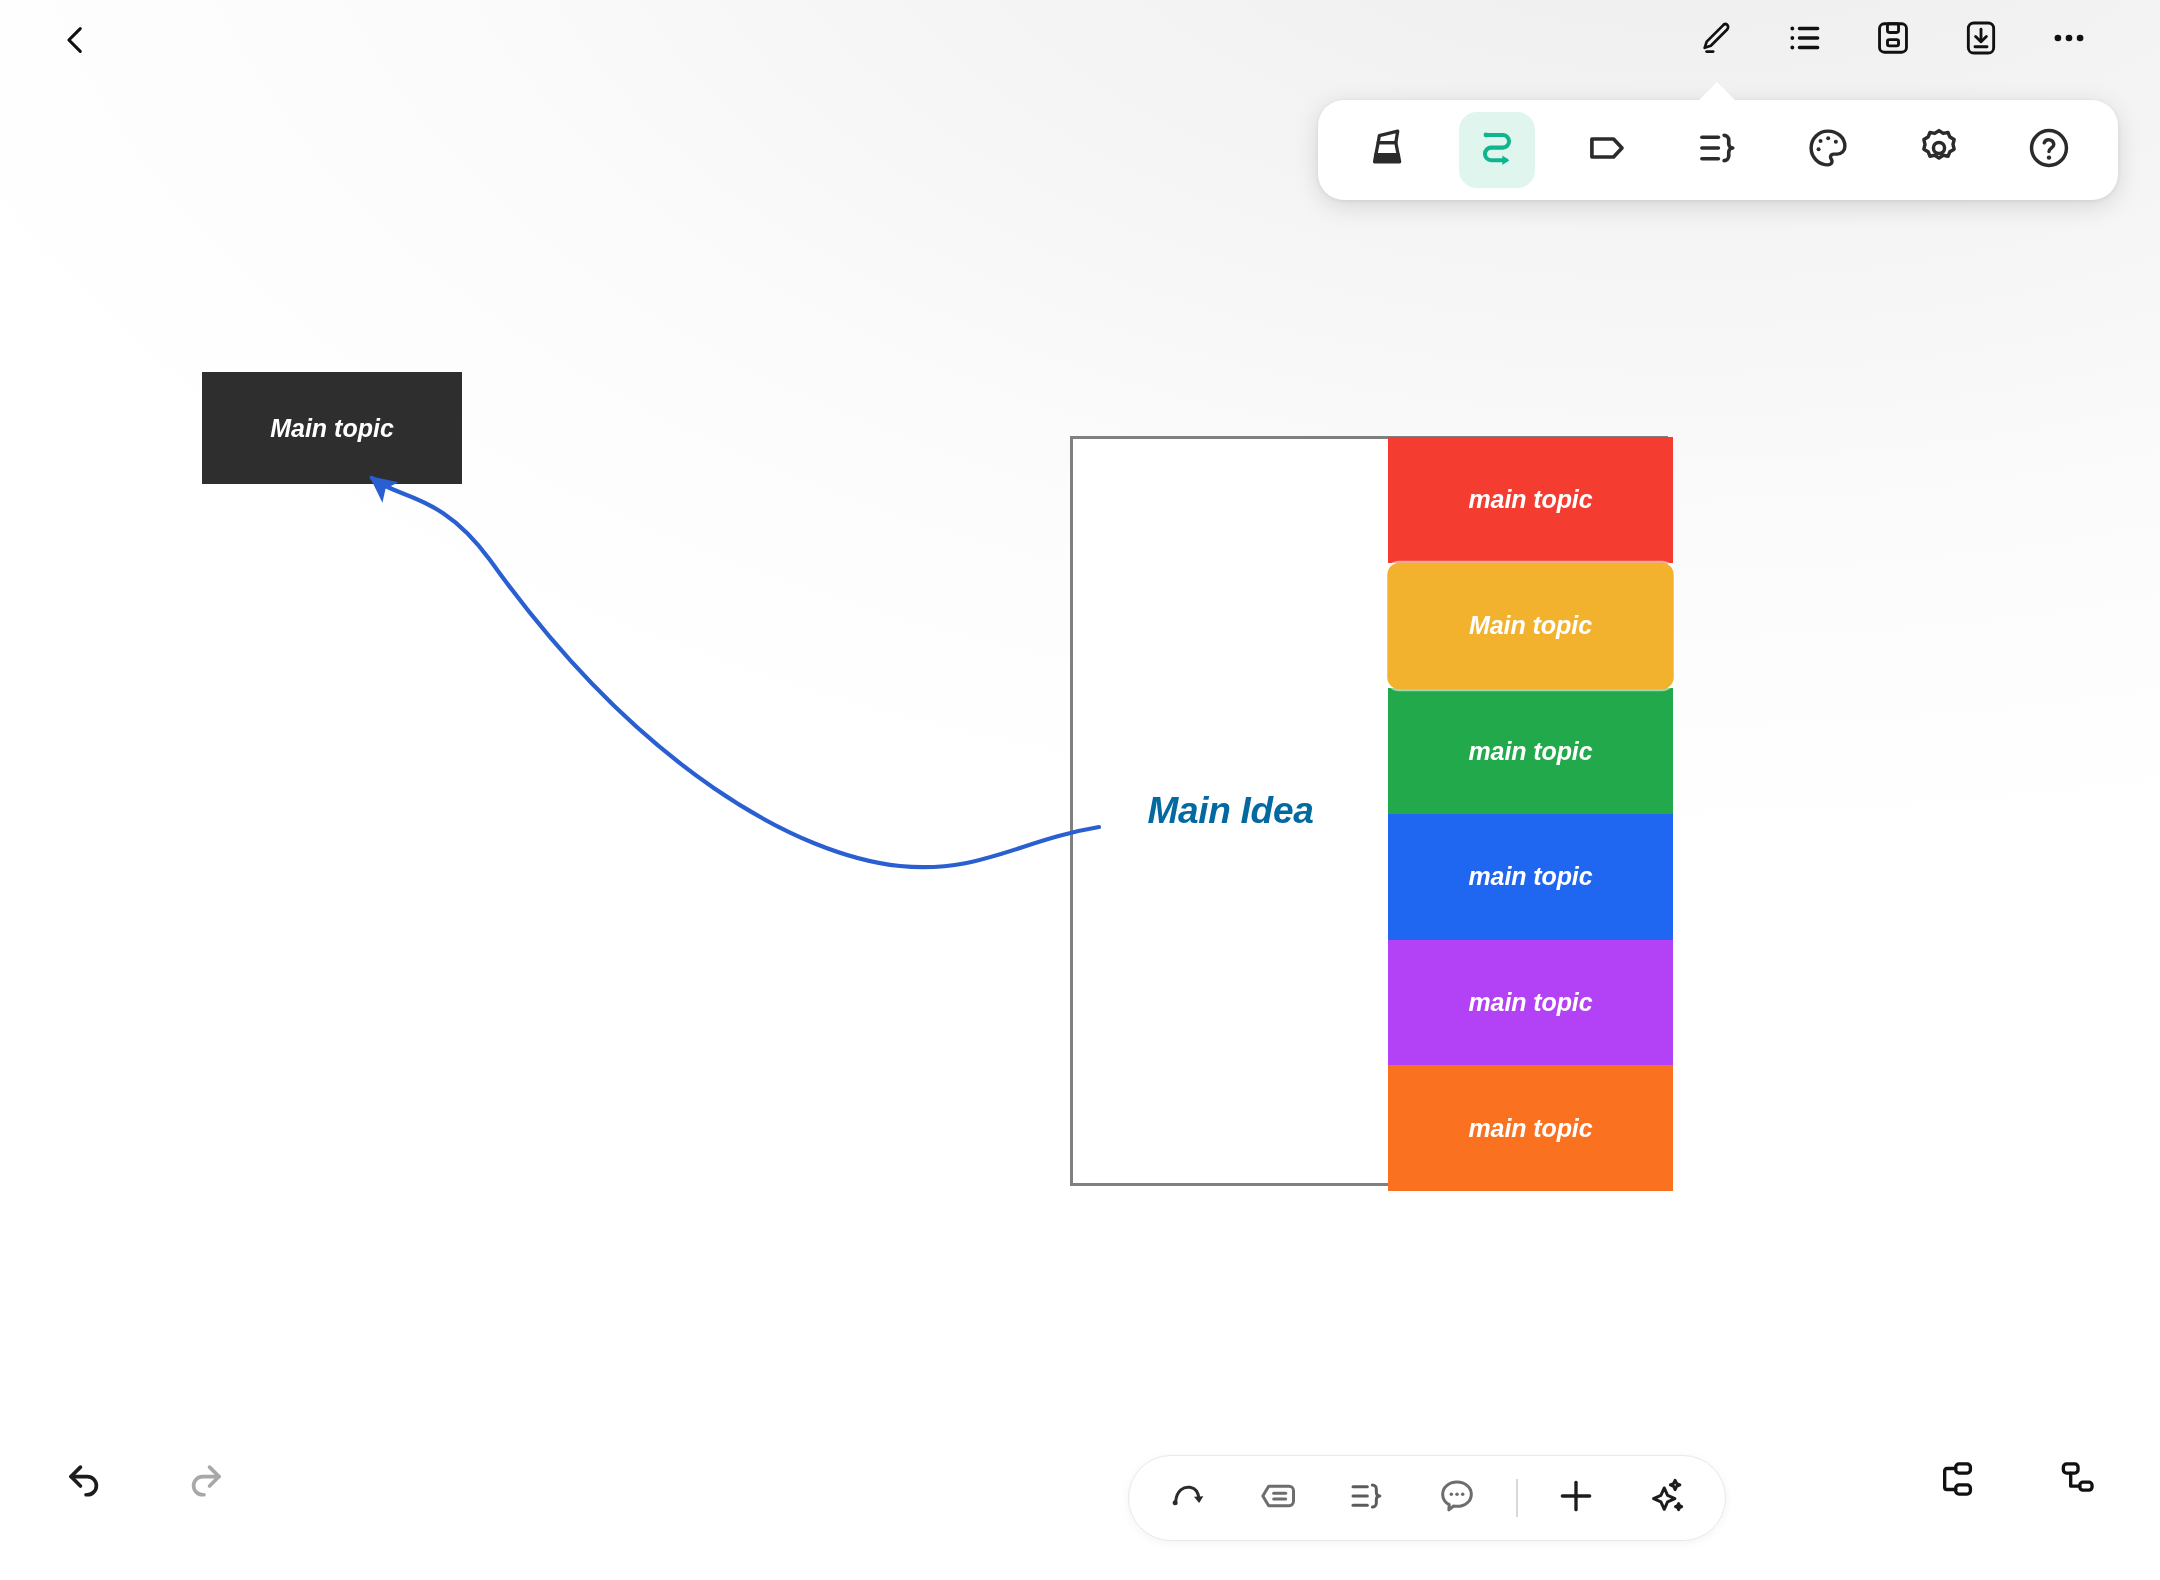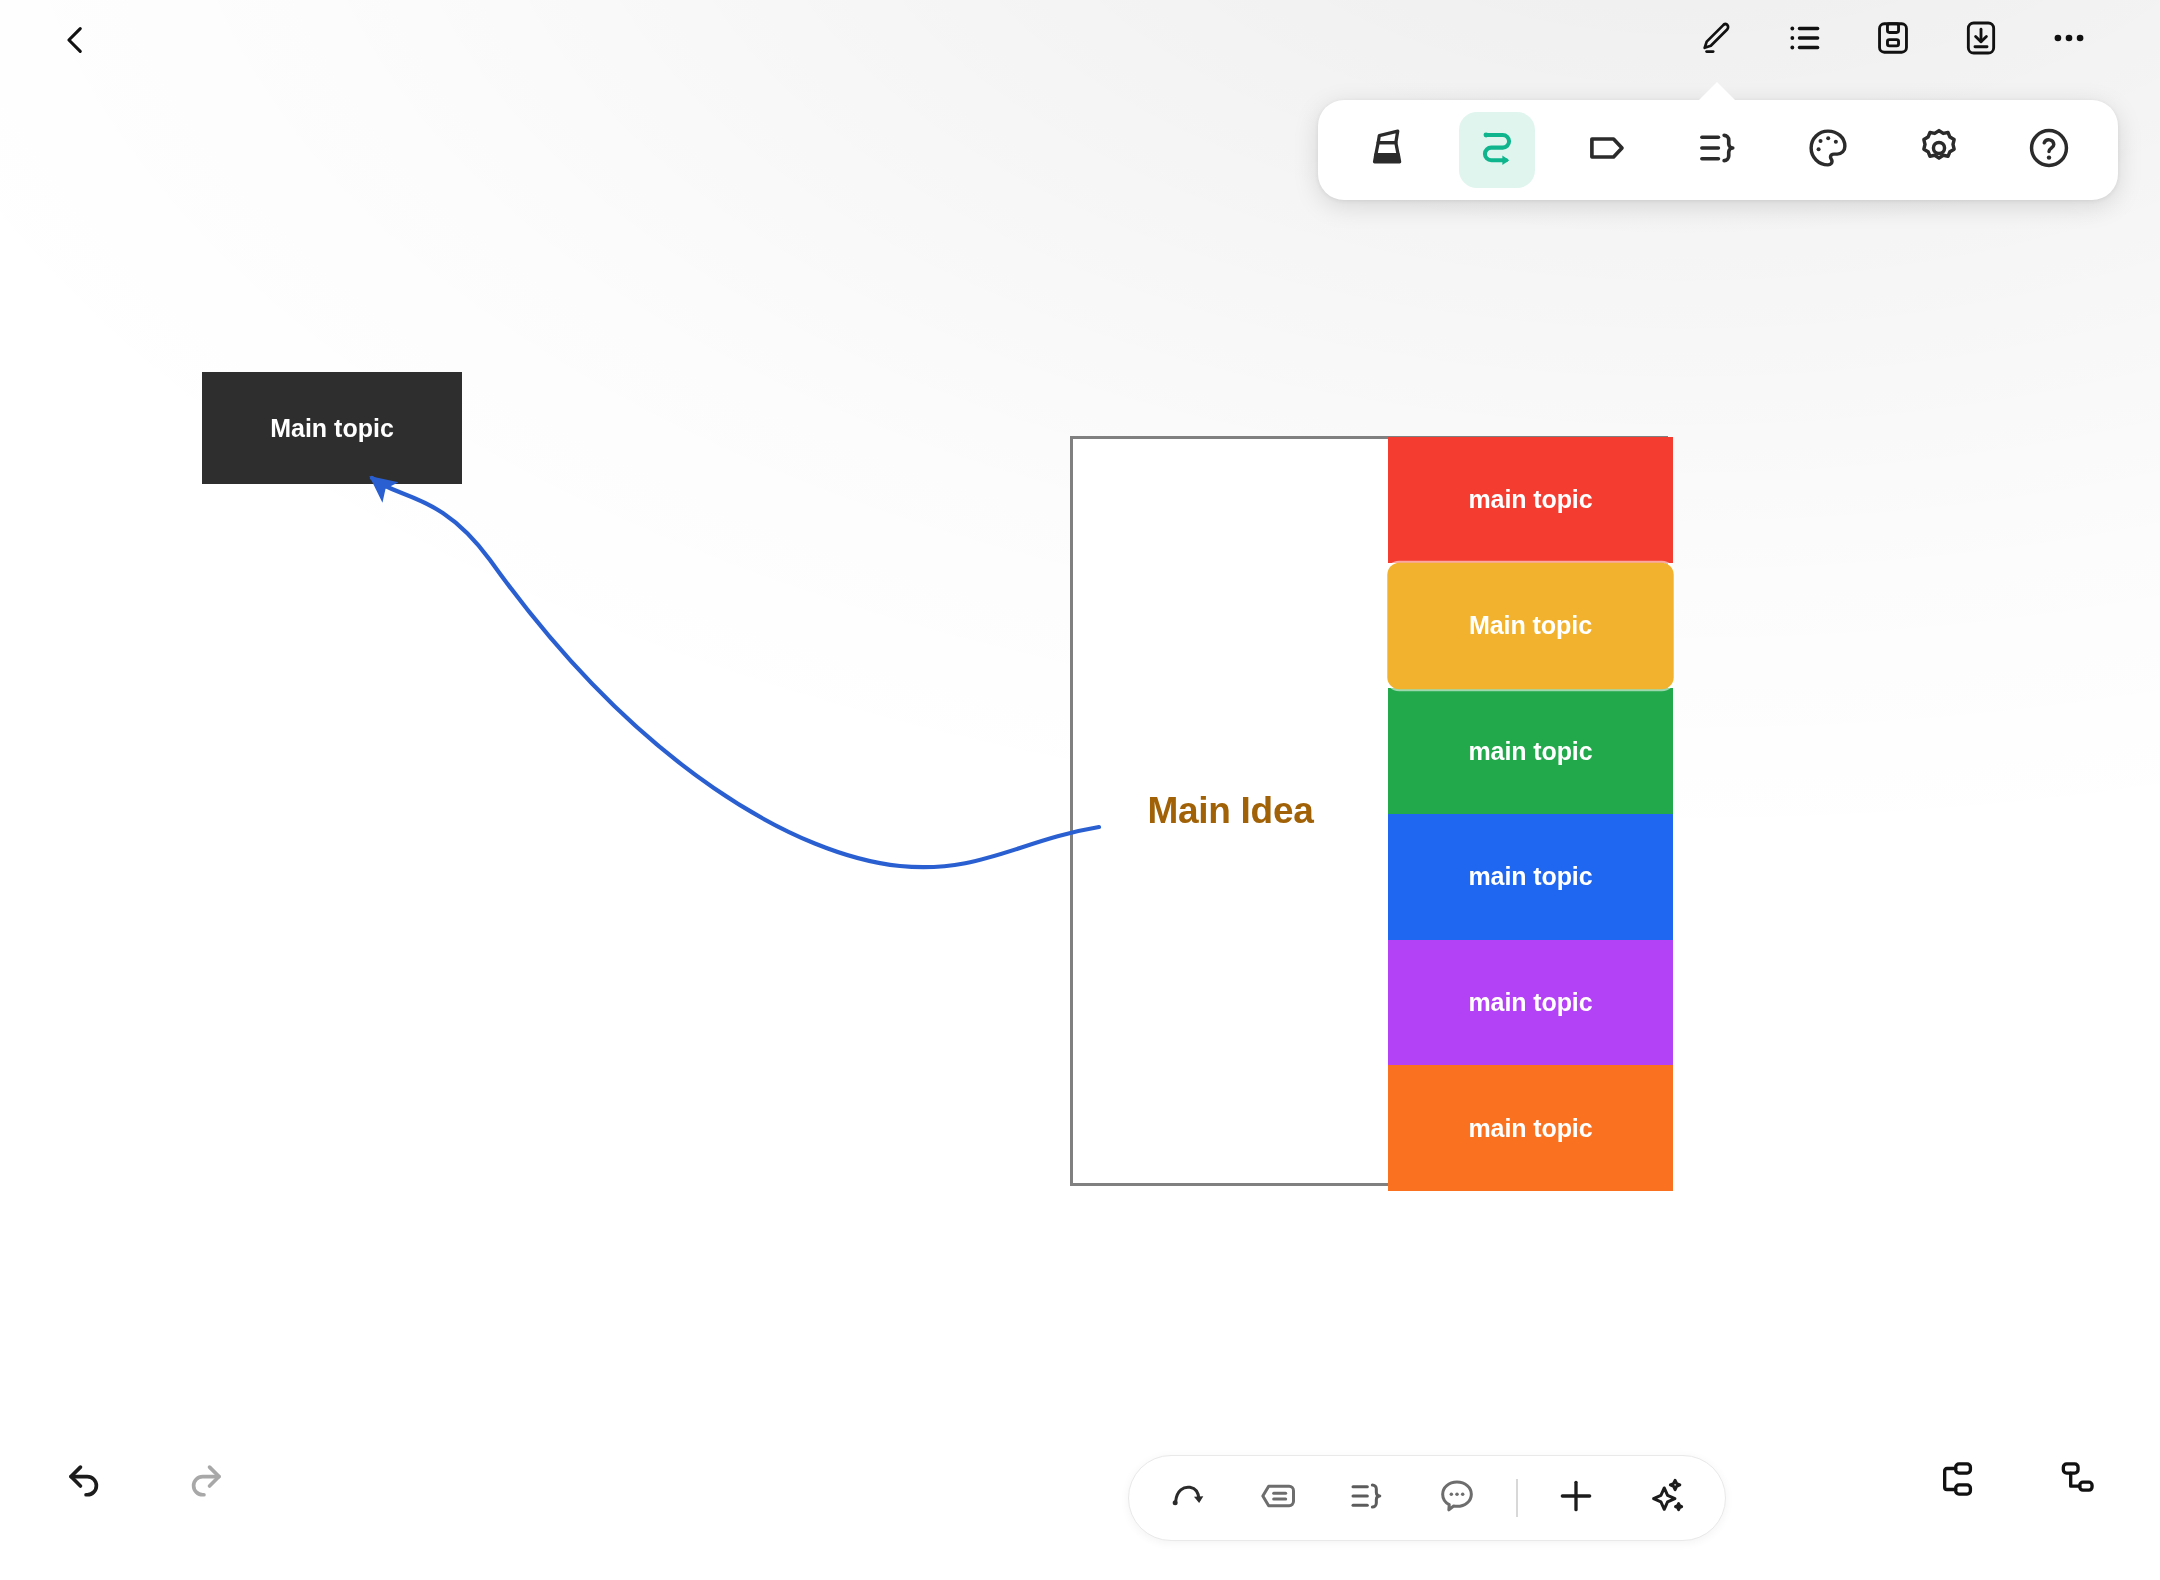--- a/index.html
+++ b/index.html
@@ -16,20 +16,21 @@
     -webkit-font-smoothing: antialiased;
   }
 
   
   #canvas {
     position: absolute;
     inset: 0;
     background:
       radial-gradient(120% 90% at 78% -12%, rgba(0,0,0,0.075) 0%, rgba(0,0,0,0.045) 28%, rgba(0,0,0,0.012) 55%, rgba(0,0,0,0) 74%),
       #ffffff;
+    font-style: italic;
   }
 
   
   #back-btn {
     position: absolute;
     left: 48px;
     top: 14px;
     width: 56px;
     height: 56px;
     display: flex;
@@ -112,21 +113,21 @@
     position: absolute;
     left: 0;
     top: 0;
     width: 315px;
     height: 100%;
     display: flex;
     align-items: center;
     justify-content: center;
     font-size: 37px;
     font-weight: bold;
-    color: #a16207;
+    color: #0369a1;
     letter-spacing: -0.3px;
   }
   #branch-column {
     position: absolute;
     left: 315px;
     top: -2px;
     width: 285px;
     height: 754px;
     display: flex;
     flex-direction: column;

